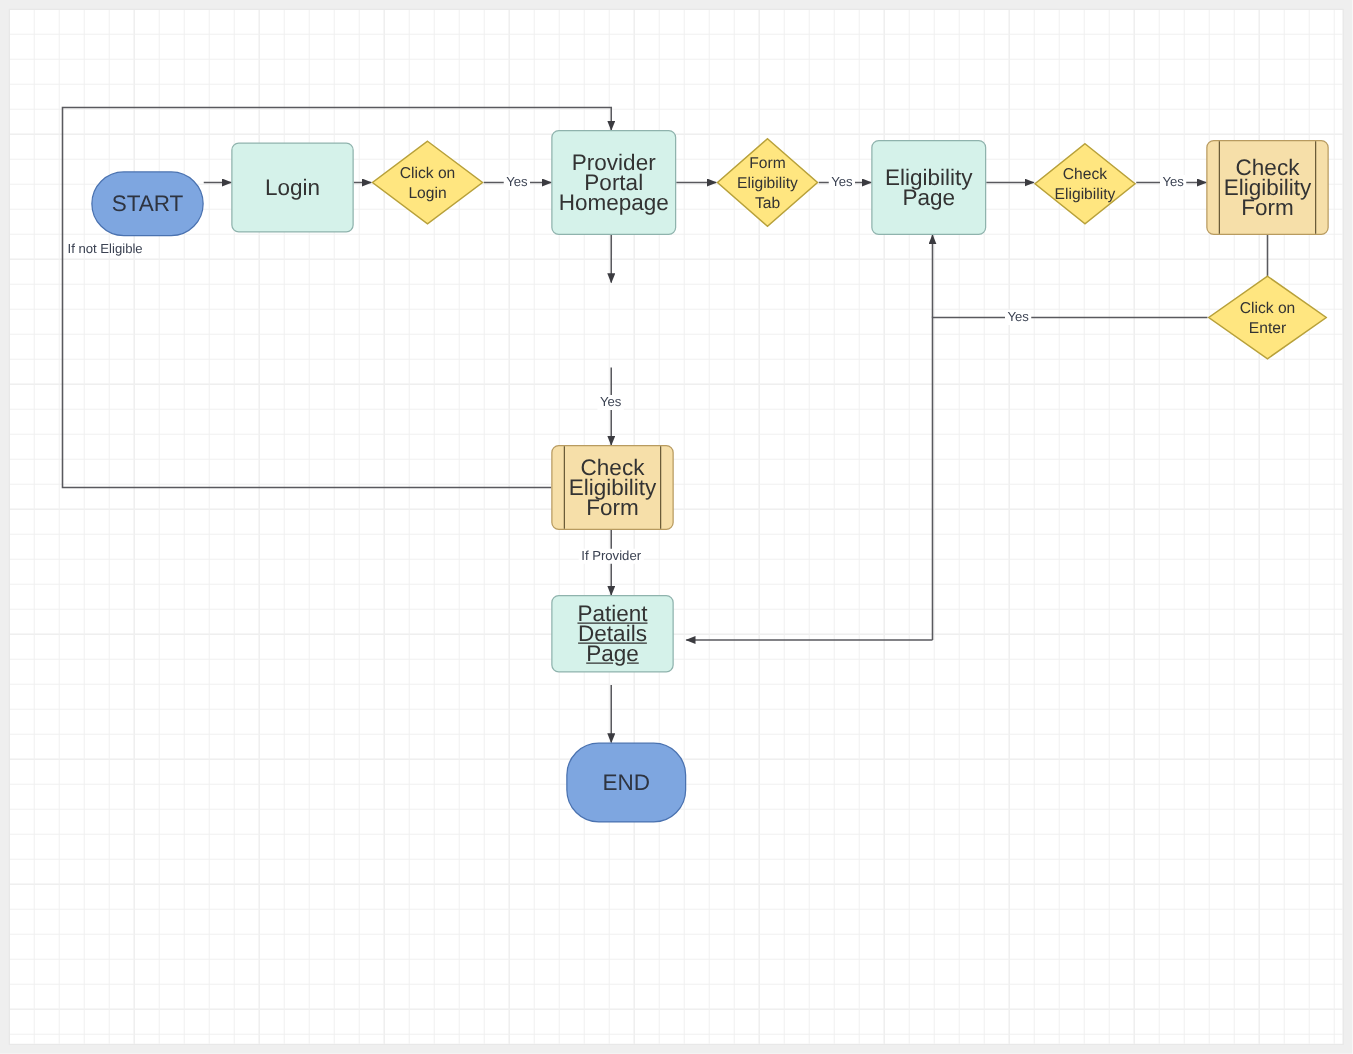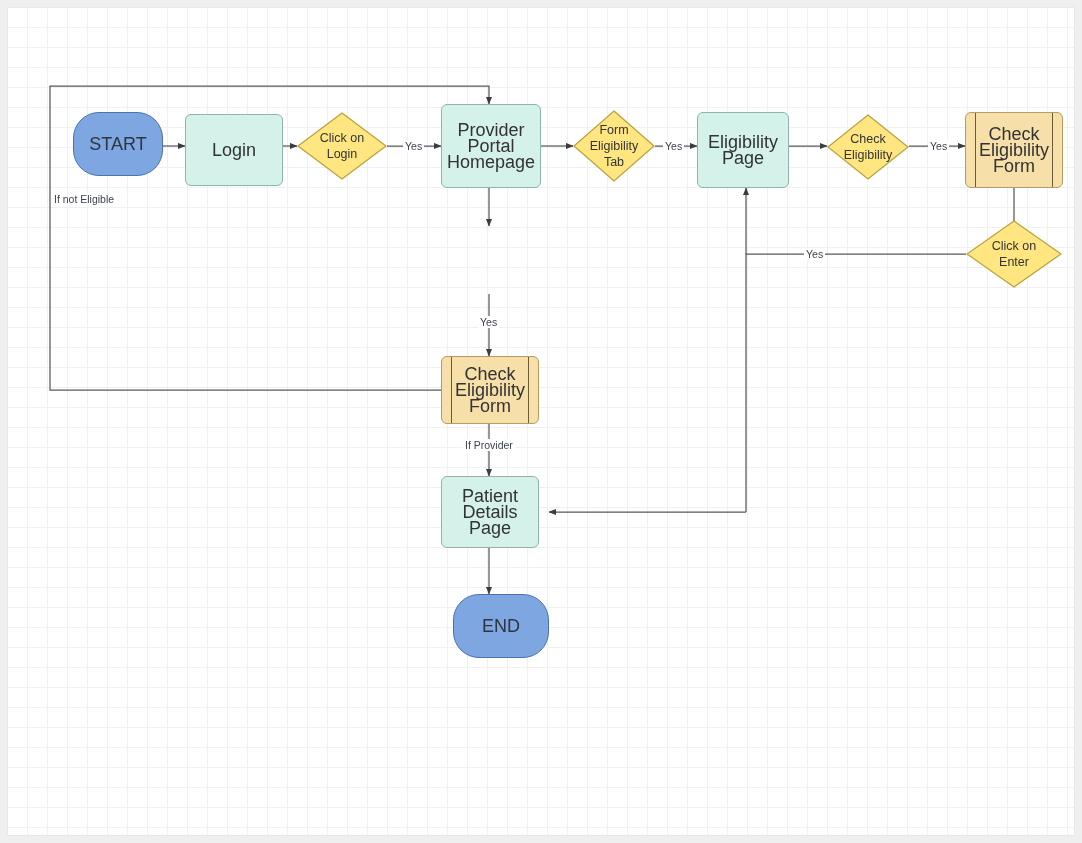--- a/index.html
+++ b/index.html
@@ -122,21 +122,21 @@
         <path d="M481,286 L481,348"></path>
 
         <path d="M481,416 L481,468"></path>
 
         <path d="M481,540 L481,586"></path>
 
         <path d="M433,382 L42,382 L42,78 L481,78 L481,96"></path>
       </g>
     </svg>
 
-    <div class="node term" style="left:65px;top:104px;width:90px;height:64px;">
+    <div class="node term" style="left:65px;top:129px;width:90px;height:52px;">
       <span>START</span>
     </div>
 
     <div class="node proc" style="left:177px;top:106px;width:98px;height:72px;">
       <span>Login</span>
     </div>
 
     <div class="dia" style="left:289px;top:104px;width:90px;height:68px;">
       <svg class="dshape" viewBox="0 0 90 68" preserveAspectRatio="none">
         <polygon points="45,1 89,34 45,67 1,34" fill="#ffe680" stroke="#b8a13a" stroke-width="1.2"></polygon>
@@ -190,21 +190,21 @@
 
 
     <div class="node predef" style="left:433px;top:348px;width:98px;height:68px;position:absolute;">
       <span class="bar l"></span>
       <span class="bar r"></span>
       <span class="ptxt">Check
 Eligibility
 Form</span>
     </div>
 
-    <div class="node proc" style="left:433px;top:468px;width:98px;height:72px;">
+    <div class="node proc" style="left:433px;top:468px;width:98px;height:62px;text-decoration:underline;">
       <span>Patient  Details
 Page</span>
     </div>
 
     <div class="node term" style="left:445px;top:586px;width:96px;height:64px;">
       <span>END</span>
     </div>
 
     <div class="edge-label" style="left:395px;top:132px;">Yes</div>
 

